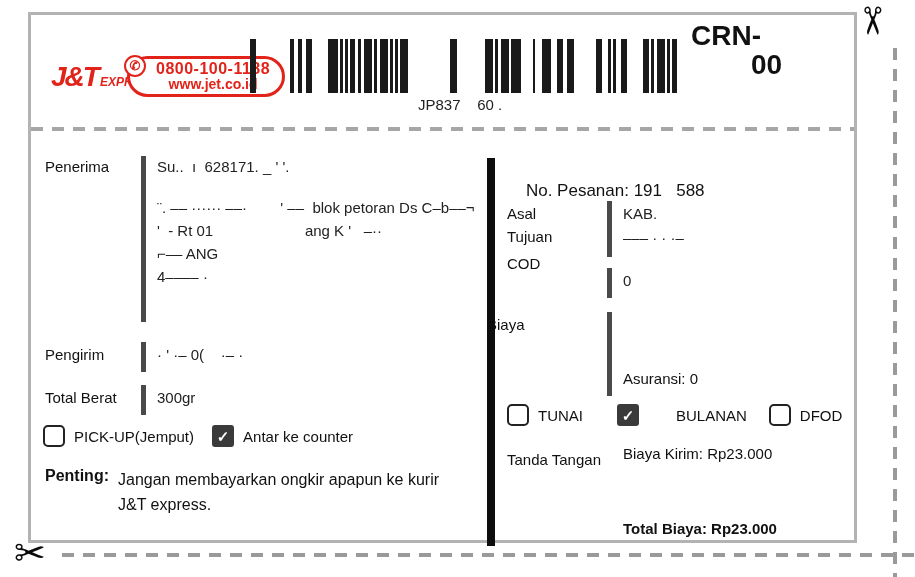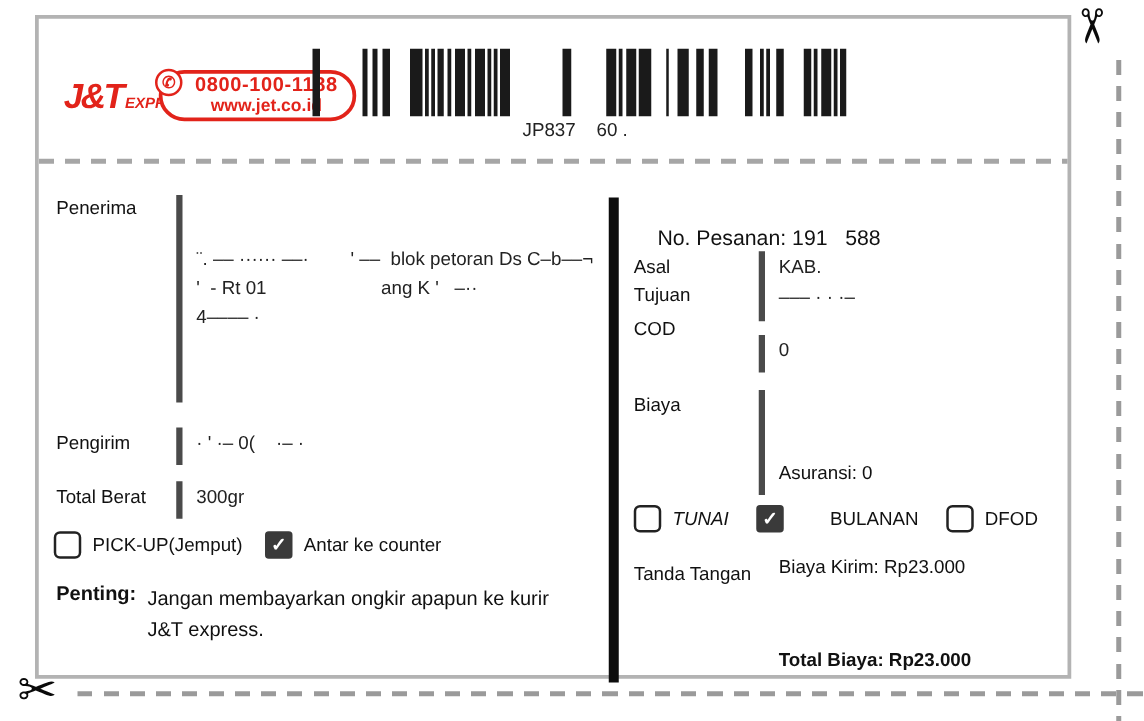--- a/index.html
+++ b/index.html
@@ -81,28 +81,34 @@
   </div>
   <div class="hotline-badge">
     <span class="phone-ic">✆</span>
     <div class="hotline-number">0800-100-1188</div>
     <div class="hotline-site">www.jet.co.id</div>
   </div>
 
   <div class="barcode"><span class="bar" style="width: 6px; margin-right: 34px;"></span><span class="bar" style="width: 4px; margin-right: 4px;"></span><span class="bar" style="width: 4px; margin-right: 4px;"></span><span class="bar" style="width: 6px; margin-right: 16px;"></span><span class="bar" style="width: 10px; margin-right: 2px;"></span><span class="bar" style="width: 3px; margin-right: 2px;"></span><span class="bar" style="width: 3px; margin-right: 2px;"></span><span class="bar" style="width: 5px; margin-right: 3px;"></span><span class="bar" style="width: 3px; margin-right: 3px;"></span><span class="bar" style="width: 8px; margin-right: 2px;"></span><span class="bar" style="width: 3px; margin-right: 3px;"></span><span class="bar" style="width: 8px; margin-right: 2px;"></span><span class="bar" style="width: 3px; margin-right: 2px;"></span><span class="bar" style="width: 3px; margin-right: 2px;"></span><span class="bar" style="width: 8px; margin-right: 42px;"></span><span class="bar" style="width: 7px; margin-right: 28px;"></span><span class="bar" style="width: 8px; margin-right: 2px;"></span><span class="bar" style="width: 3px; margin-right: 3px;"></span><span class="bar" style="width: 8px; margin-right: 2px;"></span><span class="bar" style="width: 10px; margin-right: 12px;"></span><span class="bar" style="width: 2px; margin-right: 7px;"></span><span class="bar" style="width: 9px; margin-right: 6px;"></span><span class="bar" style="width: 6px; margin-right: 4px;"></span><span class="bar" style="width: 7px; margin-right: 22px;"></span><span class="bar" style="width: 6px; margin-right: 6px;"></span><span class="bar" style="width: 3px; margin-right: 2px;"></span><span class="bar" style="width: 3px; margin-right: 5px;"></span><span class="bar" style="width: 6px; margin-right: 16px;"></span><span class="bar" style="width: 6px; margin-right: 2px;"></span><span class="bar" style="width: 3px; margin-right: 3px;"></span><span class="bar" style="width: 8px; margin-right: 2px;"></span><span class="bar" style="width: 3px; margin-right: 2px;"></span><span class="bar" style="width: 5px; margin-right: 0px;"></span></div>
   <div class="tracking">JP837    60 .</div>
 
+  <div class="crn">
+    <div>CRN-</div>
+    <div class="crn-l2">00</div>
+  </div>
 
   <div class="sep-dash"></div>
 
   <div class="flabel" style="left:14px; top:143px;">Penerima</div>
   <div class="vbar" style="left:110px; top:141px; height:166px;"></div>
+  <div class="fvalue" style="left:126px; top:143px;">Su..  ı  628171. _ ' '.</div>
   <div class="addr-block">
     <div class="addr-line">¨. –– ······ ––·        ' ––  blok petoran Ds C–b––¬</div>
     <div class="addr-line">'  - Rt 01                      ang K '   –··</div>
+    <div class="addr-line">⌐–– ANG</div>
     <div class="addr-line">4–––– ·</div>
   </div>
 
   <div class="flabel" style="left:14px; top:331px;">Pengirim</div>
   <div class="vbar" style="left:110px; top:327px; height:30px;"></div>
   <div class="fvalue" style="left:126px; top:331px;">· ' ·– 0(    ·– ·</div>
 
   <div class="flabel" style="left:14px; top:374px;">Total Berat</div>
   <div class="vbar" style="left:110px; top:370px; height:30px;"></div>
   <div class="fvalue" style="left:126px; top:374px;">300gr</div>
@@ -130,31 +136,31 @@
   <div class="flabel" style="left:476px; top:190px;">Asal</div>
   <div class="flabel" style="left:476px; top:213px;">Tujuan</div>
   <div class="vbar" style="left:576px; top:186px; height:56px;"></div>
   <div class="fvalue" style="left:592px; top:190px;">KAB.</div>
   <div class="fvalue" style="left:592px; top:214px;">––– · · ·–</div>
 
   <div class="flabel" style="left:476px; top:240px;">COD</div>
   <div class="vbar" style="left:576px; top:253px; height:30px;"></div>
   <div class="fvalue" style="left:592px; top:257px;">0</div>
 
-  <div class="flabel" style="left:476px; top:301px;">Biaya</div>
+  <div class="flabel" style="left:456px; top:301px;">Biaya</div>
   <div class="vbar" style="left:576px; top:297px; height:84px;"></div>
   <div class="biaya-lines">
     <div>Asuransi: 0</div>
     <div>Biaya Kirim: Rp23.000</div>
     <div class="bold">Total Biaya: Rp23.000</div>
   </div>
 
   <div class="cb-row" style="left:476px; top:389px;">
     <span class="checkbox"></span>
-    <span class="cb-label" style="margin-right:22px;font-style:italic;">TUNAI</span>
+    <span class="cb-label" style="margin-right:34px;">TUNAI</span>
     <span class="checkbox checked">
         <span class="check">✓</span>
       </span>
     <span class="cb-label" style="margin-right:22px;margin-left:37px;">BULANAN</span>
     <span class="checkbox"></span>
     <span class="cb-label">DFOD</span>
   </div>
 
   <div class="signature">Tanda Tangan</div>
 </div>

